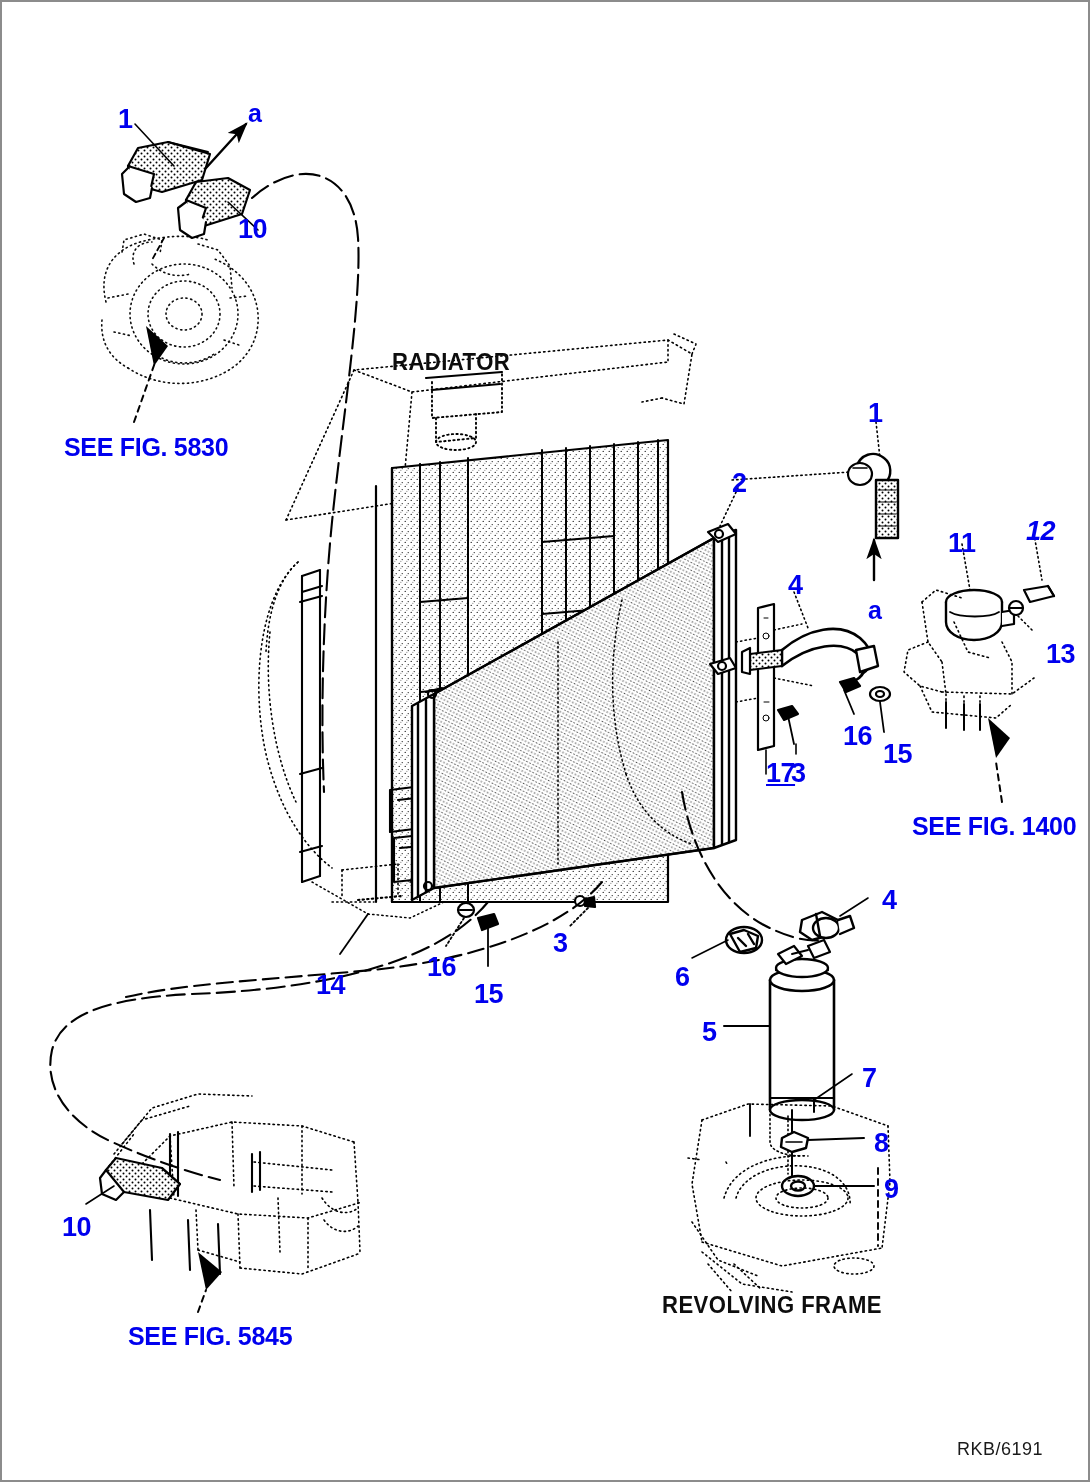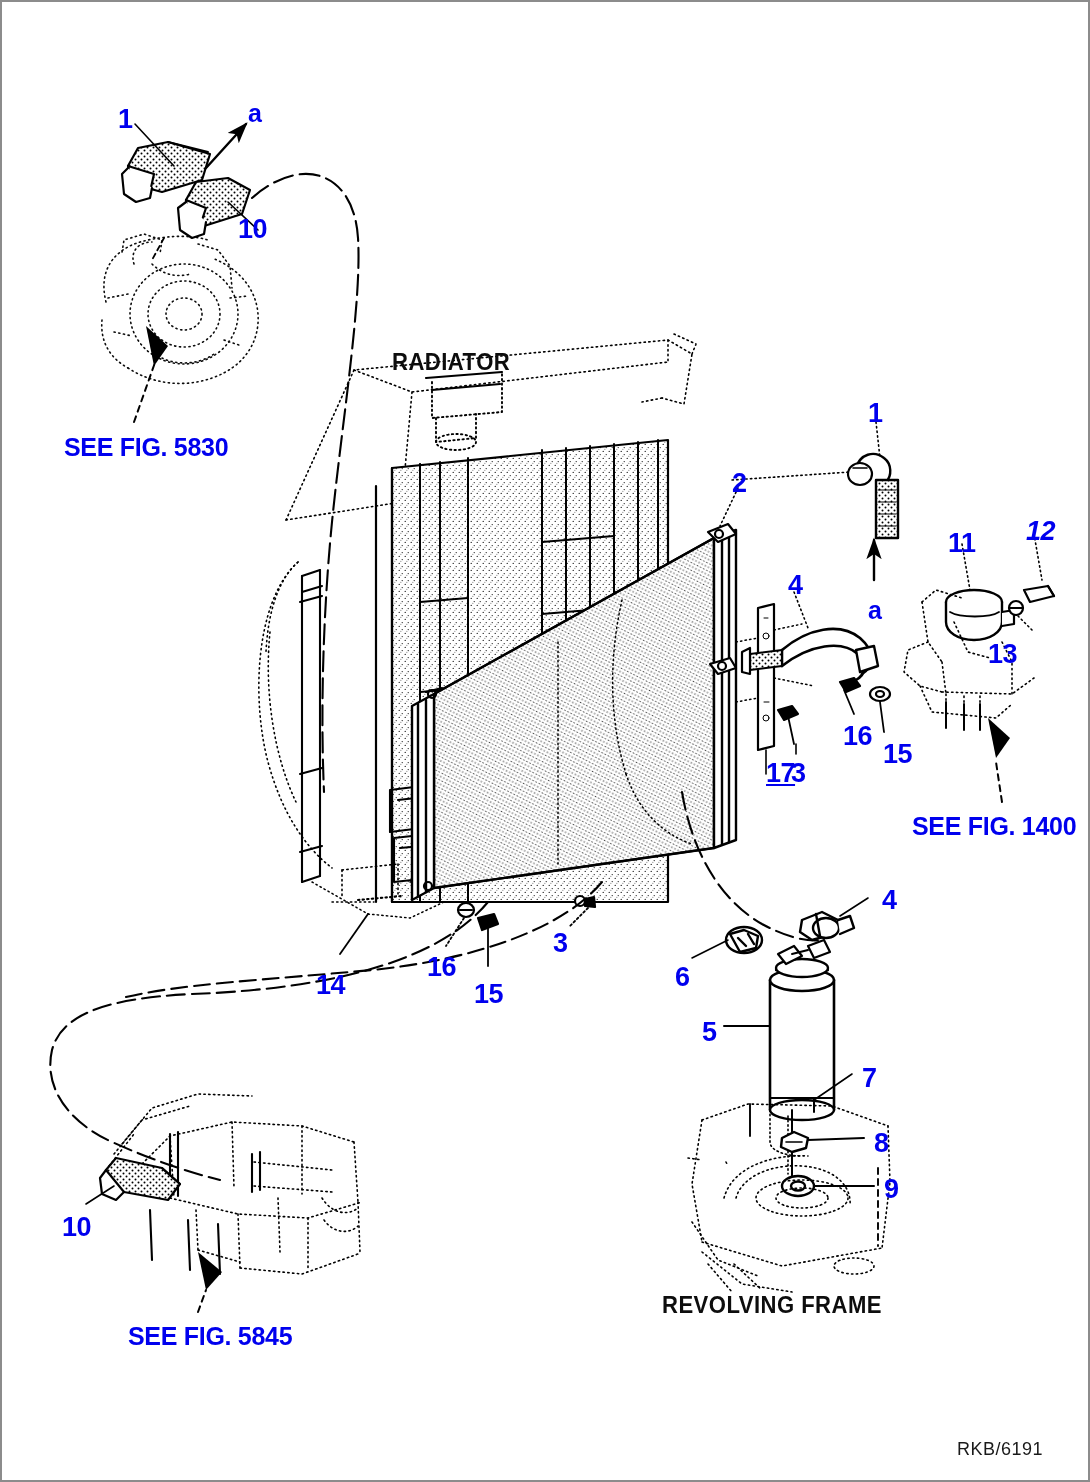--- a/index.html
+++ b/index.html
@@ -512,21 +512,21 @@
   <div class="seefig" style="left:910px; top:812px;">SEE FIG. 1400</div>
   <div class="seefig" style="left:126px; top:1322px;">SEE FIG. 5845</div>
 
   <div class="lbl num" style="left:116px;  top:104px;">1</div>
   <div class="lbl num-a" style="left:246px;  top:99px;">a</div>
   <div class="lbl num" style="left:236px;  top:214px;">10</div>
   <div class="lbl num" style="left:730px;  top:468px;">2</div>
   <div class="lbl num" style="left:866px;  top:398px;">1</div>
   <div class="lbl num" style="left:1024px; top:516px;font-style:italic;">12</div>
   <div class="lbl num" style="left:946px;  top:528px;">11</div>
-  <div class="lbl num" style="left:986px; top:639px;">13</div>
+  <div class="lbl num" style="left:1044px; top:639px;">13</div>
   <div class="lbl num" style="left:786px;  top:570px;">4</div>
   <div class="lbl num-a" style="left:866px;  top:596px;">a</div>
   <div class="lbl num" style="left:841px;  top:721px;">16</div>
   <div class="lbl num" style="left:881px;  top:739px;">15</div>
   <div class="lbl num" style="left:764px;  top:758px;text-decoration:underline;">17</div>
   <div class="lbl num" style="left:789px;  top:758px;">3</div>
   <div class="lbl num" style="left:314px;  top:970px;">14</div>
   <div class="lbl num" style="left:425px;  top:952px;">16</div>
   <div class="lbl num" style="left:472px;  top:979px;">15</div>
   <div class="lbl num" style="left:551px;  top:928px;">3</div>

